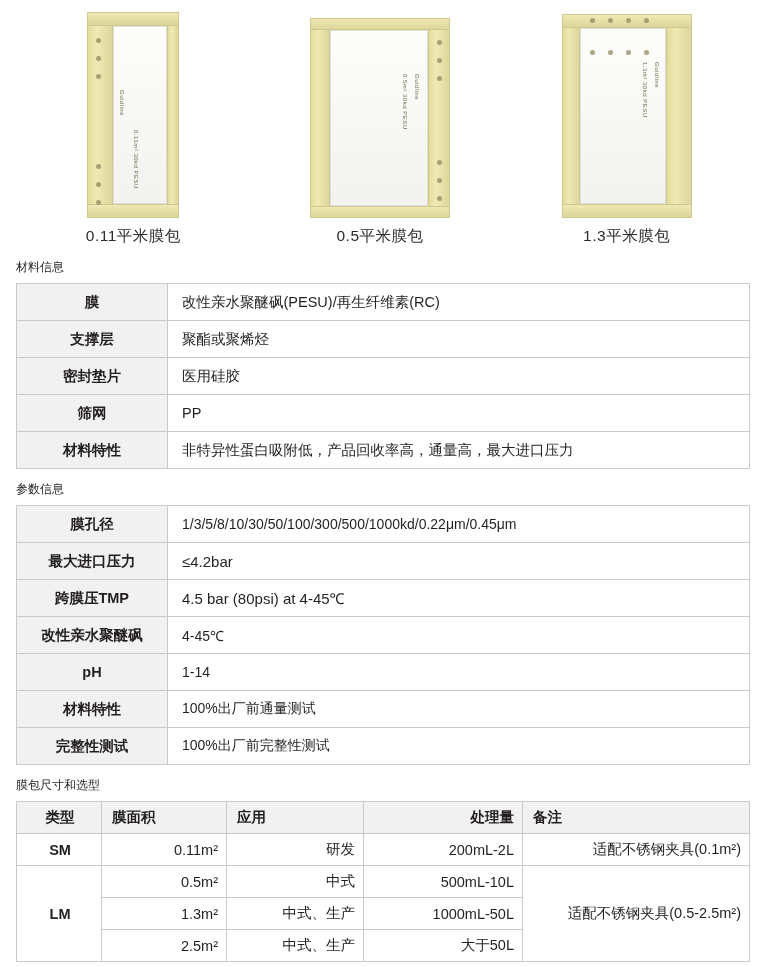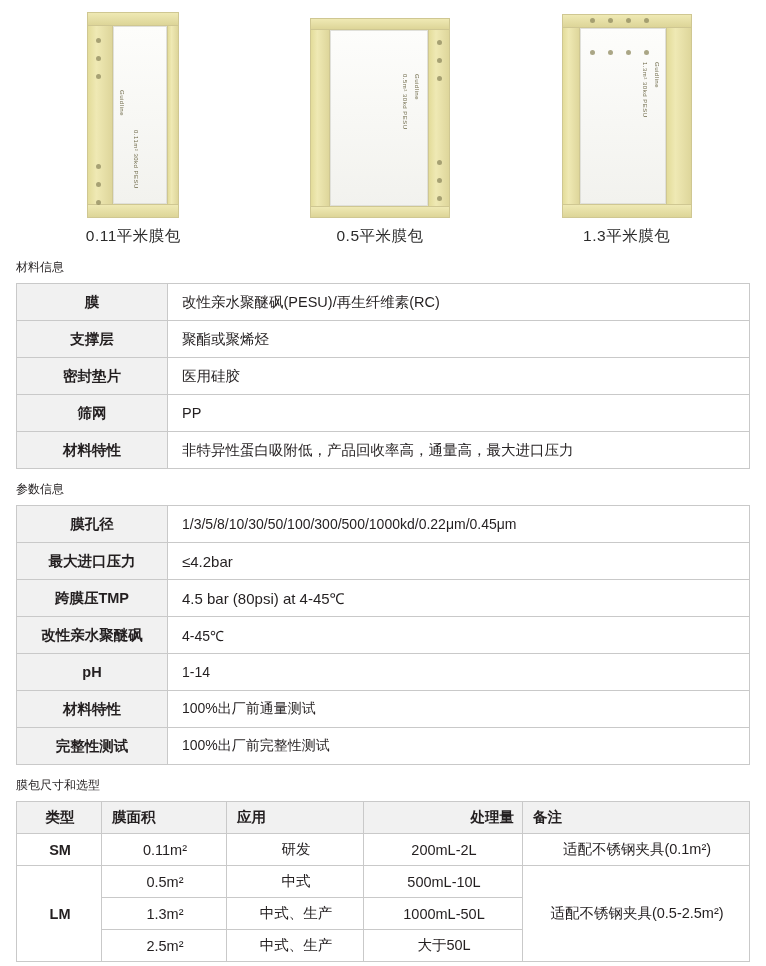--- a/index.html
+++ b/index.html
@@ -140,21 +140,21 @@
 
   
   .t-size th {
     background: #f1f1f1;
     text-align: left;
     padding-left: 10px;
     font-weight: bold;
     font-size: 14.5px;
   }
   .t-size td {
-    text-align: center;
+    text-align: right;
     padding-left: 10px;
     font-size: 14.5px;
   }
   .t-size .c-type { width: 66px; text-align: center; background:#f1f1f1; font-weight:bold;}
   .t-size td.c-type { background: #fff; text-align: center; font-weight: bold; }
   .t-size .c-area { width: 106px; }
   .t-size .c-app  { width: 118px; }
   .t-size .c-cap  { width: 140px; text-align: right; }
   .t-size .c-note { width: auto; }
   .t-size .mid { vertical-align: middle; }

